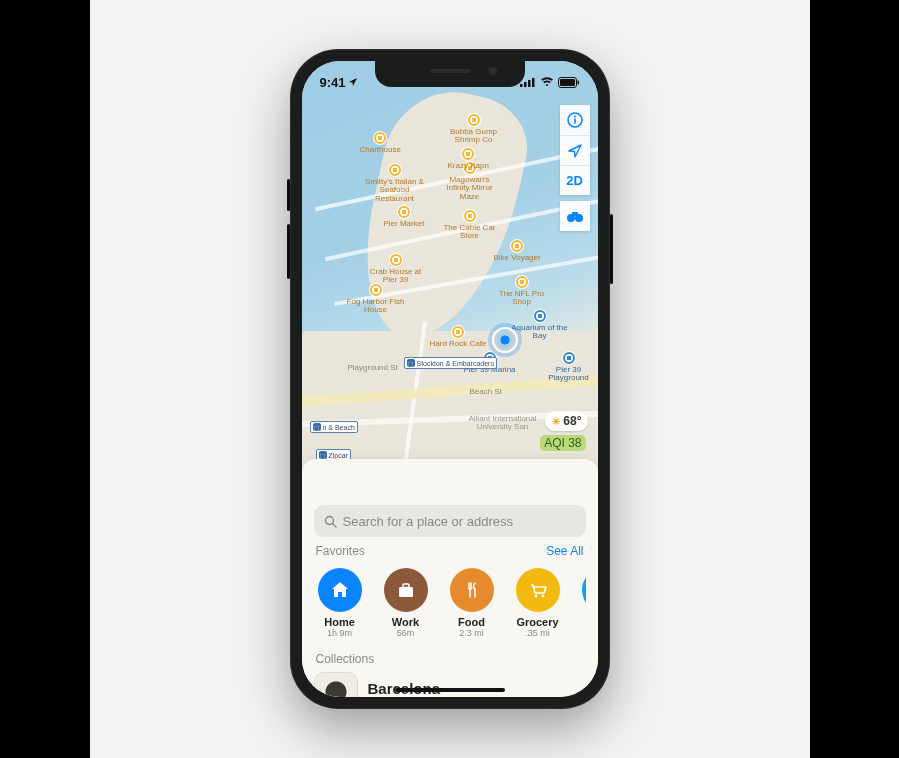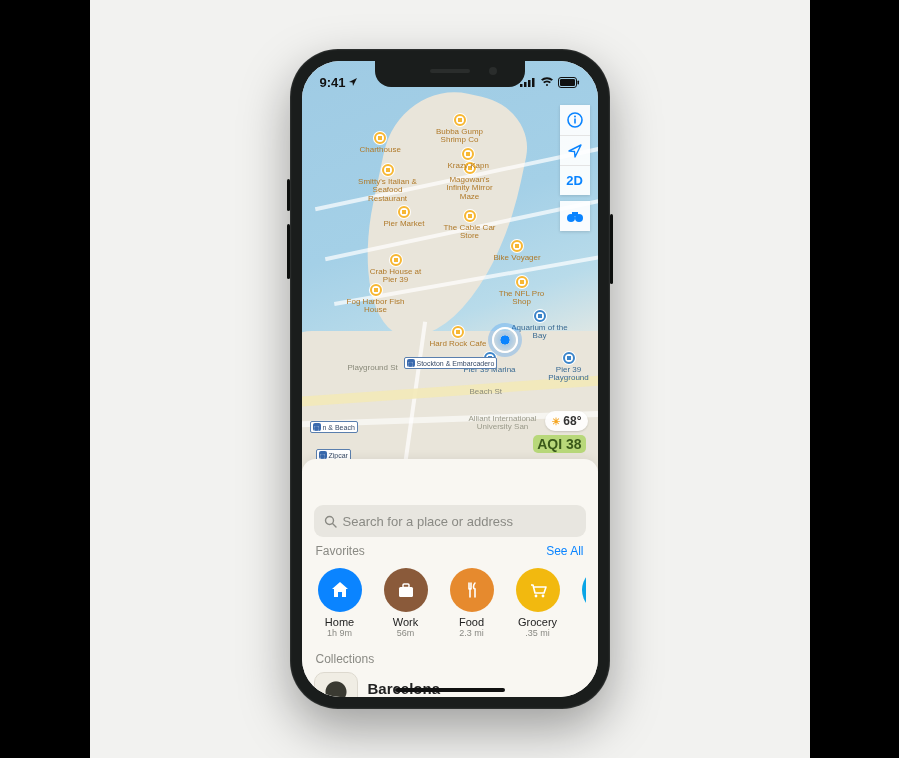--- a/index.html
+++ b/index.html
@@ -133,21 +133,21 @@
   .weather {
     position:absolute; right:10px; top:350px;
     background:rgba(255,255,255,0.88); border-radius:10px;
     padding:3px 6px; font-size:12px; font-weight:600; color:#333;
     display:flex; align-items:center; gap:3px;
     box-shadow:0 1px 2px rgba(0,0,0,0.15);
   }
   .weather .sun { color:#f5a623; font-size:10px;}
   .aqi {
     position:absolute; right:12px; top:374px;
-    background:#b8d87a; border-radius:5px; font-size:14px; font-weight:700;
+    background:#b8d87a; border-radius:5px; font-size:12px; font-weight:400;
     padding:1px 4px; color:#3a5a1a;
   }
   
   .card {
     position:absolute; left:0; right:0; bottom:0; top:398px;
     background:#f9f7f2;
     border-top-left-radius:14px; border-top-right-radius:14px;
     padding:10px 12px 0;
     box-shadow: 0 -2px 10px rgba(0,0,0,0.06);
     z-index:20;
@@ -166,21 +166,21 @@
   .fav-row { display:flex; gap:14px; overflow:hidden; padding:2px 0 6px;}
   .fav {
     display:flex; flex-direction:column; align-items:center; flex-shrink:0;
     width:52px;
   }
   .fav-circle {
     width:44px; height:44px; border-radius:50%;
     display:flex; align-items:center; justify-content:center;
     color:#fff; margin-bottom:4px;
   }
-  .fav-name { font-size:11px; font-weight:400; color:#222;}
+  .fav-name { font-size:11px; font-weight:700; color:#222;}
   .fav-sub  { font-size:9px; color:#8a8a84;}
   .collection {
     display:flex; align-items:center; gap:10px; margin-top:6px;
   }
   .col-thumb {
     width:44px; height:44px; border-radius:10px;
     background: radial-gradient(circle at 50% 45%, #3a3a32 0 10px, #f0ede4 11px);
     border:1px solid #ddd9cf;
   }
   .col-title { font-size:15px; font-weight:600; color:#222;}
@@ -235,25 +235,25 @@
           <div class="road r3"></div>
         <div class="road r4"></div>
           <div class="road r5"></div>
           <div class="road r6"></div>
 
         <div id="poi-layer">
             <div class="poi" style="top: 70px; left: 58px;">
               <div class="dot"></div>
               <div class="poi-label">Charthouse</div>
             </div>
-            <div class="poi" style="top: 52px; left: 128px;">
+            <div class="poi" style="top: 52px; left: 142px;">
               <div class="dot"></div>
               <div class="poi-label">Bubba Gump Shrimp Co</div>
             </div>
-            <div class="poi" style="top: 102px; left: 56px; align-items: center;">
+            <div class="poi" style="top: 102px; left: 63px; align-items: center;">
               <div class="dot"></div>
               <div class="poi-label">Smitty's Italian &amp; Seafood Restaurant</div>
             </div>
             <div class="poi" style="top: 100px; left: 138px;">
               <div class="dot"></div>
               <div class="poi-label">Magowan's Infinity Mirror Maze</div>
             </div>
             <div class="poi" style="top: 86px; left: 146px;">
               <div class="dot"></div>
               <div class="poi-label">Krazy Kapn</div>

